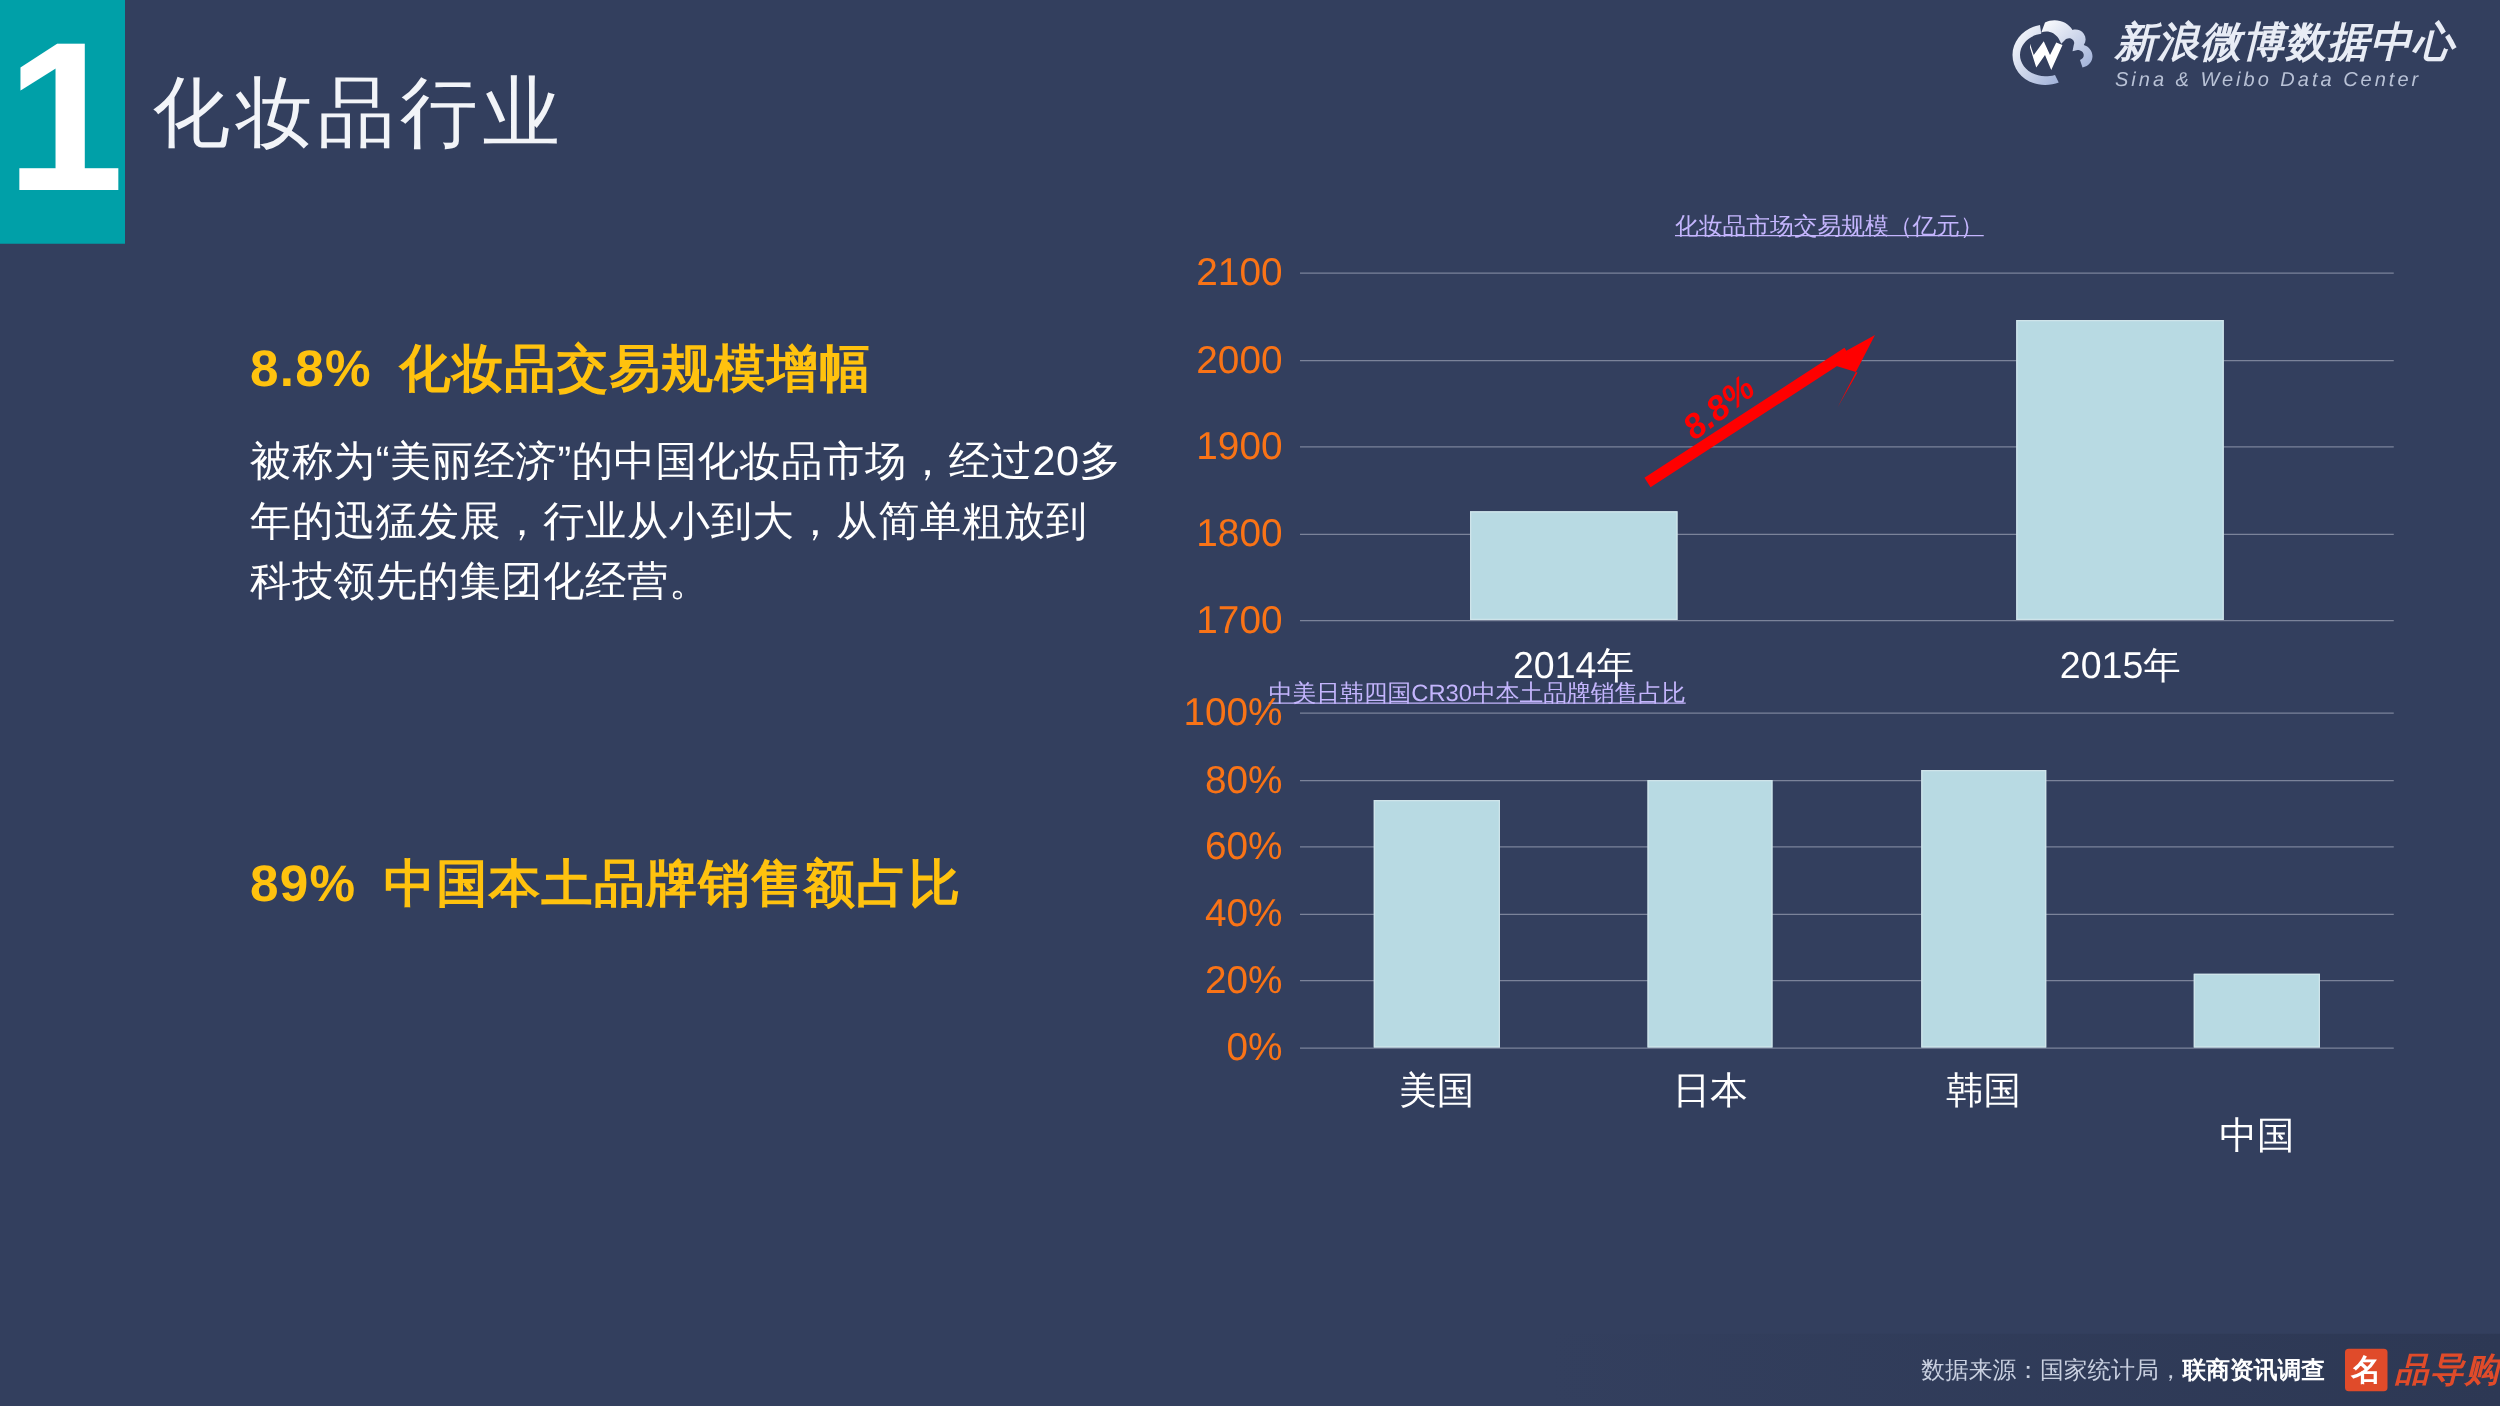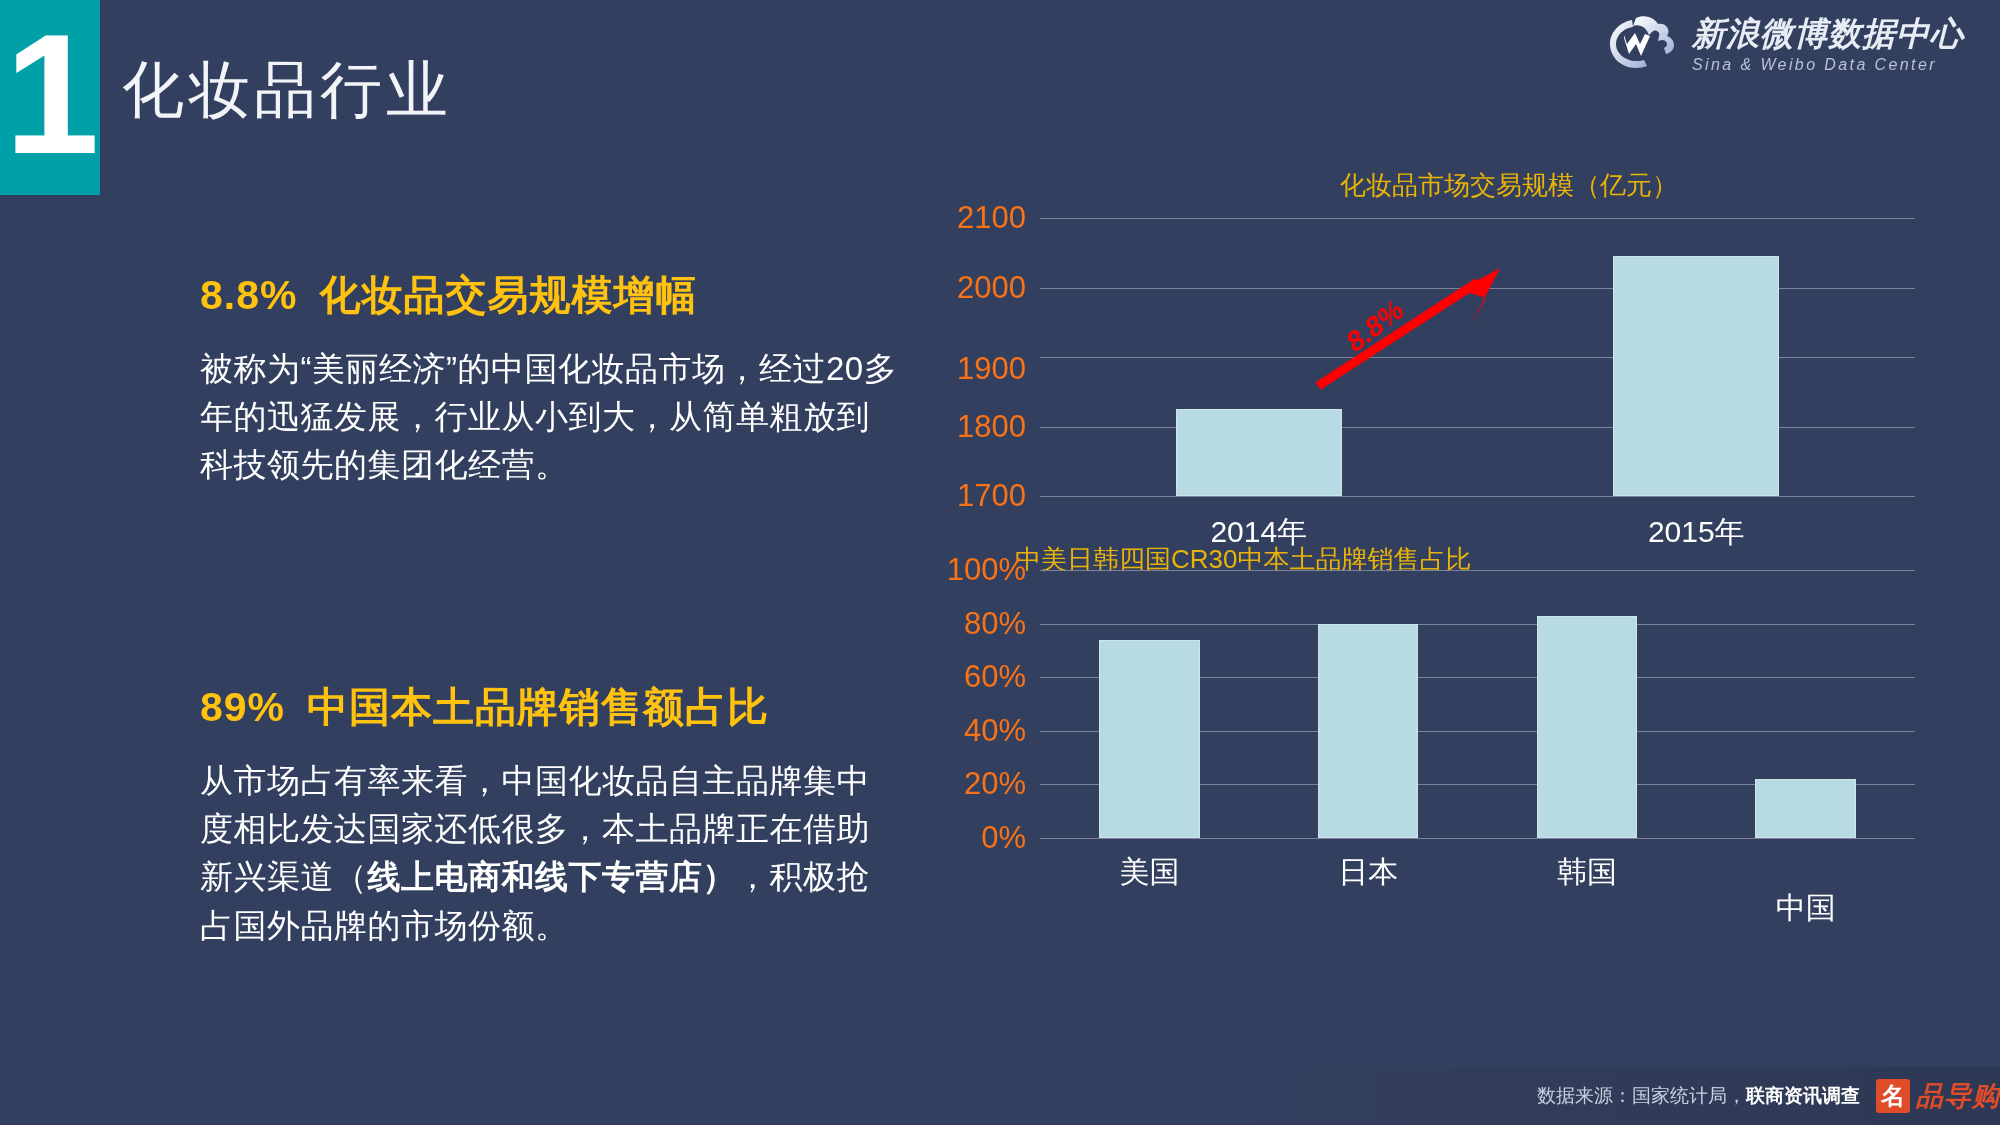--- a/index.html
+++ b/index.html
@@ -51,21 +51,21 @@
   .stat-head .pct{margin-right:22px;}
   .para{
     color:#ffffff;font-size:33px;line-height:1.46;letter-spacing:0.5px;
   }
   .para b{font-weight:bold;}
   
   .chart{position:absolute;}
   #chart1{left:925px;top:196px;width:1000px;height:300px;}
   #chart2{left:925px;top:548px;width:1000px;height:290px;}
   .chart-title{
-    position:absolute;color:#eab308;font-size:26px;white-space:nowrap;
+    position:absolute;color:#c4b5fd;font-size:19px;white-space:nowrap;text-decoration:underline;
   }
   #chart1 .chart-title{left:415px;top:-28px;}
   #chart2 .chart-title{left:90px;top:-6px;}
   .plot{position:absolute;left:115px;right:10px;top:22px;bottom:0;}
   .gridline{
     position:absolute;left:0;right:0;height:1px;background:#7b839a;
   }
   .ytick{
     position:absolute;right:calc(100% + 14px);
     color:#f97316;font-size:31px;transform:translateY(-50%);
@@ -137,41 +137,38 @@
   <div class="stat-head">
     <span class="pct">8.8%</span><span>化妆品交易规模增幅</span>
   </div>
   <div class="para">被称为“美丽经济”的中国化妆品市场，经过20多年的迅猛发展，行业从小到大，从简单粗放到科技领先的集团化经营。</div>
 </div>
 
 <div class="block" id="block2">
   <div class="stat-head">
     <span class="pct">89%</span><span>中国本土品牌销售额占比</span>
   </div>
-  <div class="para">
-    <span>从市场占有率来看，中国化妆品自主品牌集中度相比发达国家还低很多，本土品牌正在借助新兴渠道（</span><b>线上电商和线下专营店）</b><span>，积极抢占国外品牌的市场份额。</span>
-  </div>
 </div>
 
 <div class="chart" id="chart1">
   <div class="chart-title">化妆品市场交易规模（亿元）</div>
   <div class="plot" id="plot1">
     <div id="arrow" style="z-index: 5;">
       <svg viewBox="0 0 230 150" width="230" height="150" aria-hidden="true">
         <path d="M8 138 L168 34" stroke="#ff0000" stroke-width="9" fill="none"></path>
         <path d="M190 20 L150 42 L176 50 L160 78 Z" fill="#ff0000"></path>
       </svg>
       <span class="lbl">8.8%</span>
     </div>
   <div class="gridline" style="top: 278px;"></div>
       <div class="ytick" style="top: 278px;">1700</div>
       <div class="gridline" style="top: 208.5px;"></div>
       <div class="ytick" style="top: 208.5px;">1800</div>
       <div class="gridline" style="top: 139px;"></div>
-      <div class="ytick" style="top: 139px; margin-top: 12px;">1900</div>
+      <div class="ytick" style="top: 139px;">1900</div>
       <div class="gridline" style="top: 69.5px;"></div>
       <div class="ytick" style="top: 69.5px;">2000</div>
       <div class="gridline" style="top: 0px;"></div>
       <div class="ytick" style="top: 0px;">2100</div>
       <div class="bar" style="left: 135.625px; width: 166.25px; top: 191.125px; height: 86.875px; background: rgb(184, 218, 227);"></div>
       <div class="xlabel" style="left: 218.75px; top: 294px;">2014年</div>
       <div class="bar" style="left: 573.125px; width: 166.25px; top: 38.225px; height: 239.775px; background: rgb(184, 218, 227);"></div>
       <div class="xlabel" style="left: 656.25px; top: 294px;">2015年</div>
     </div>
 </div>

